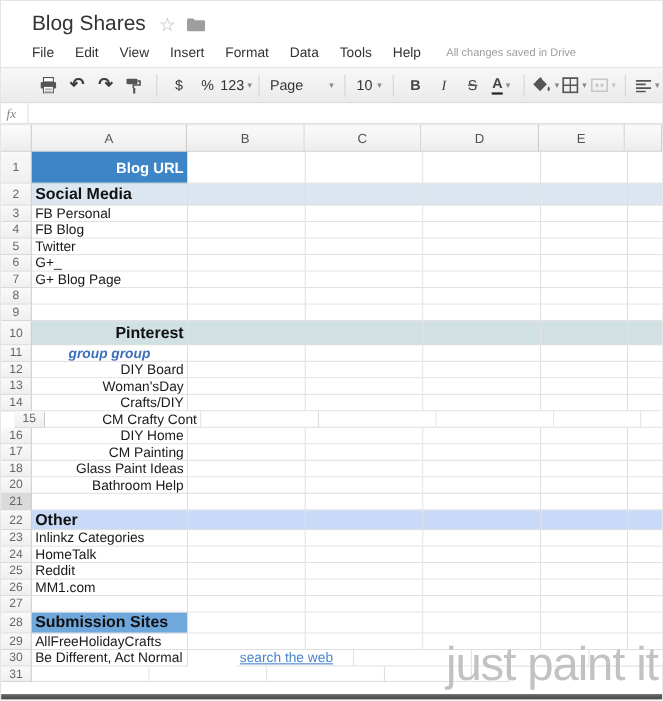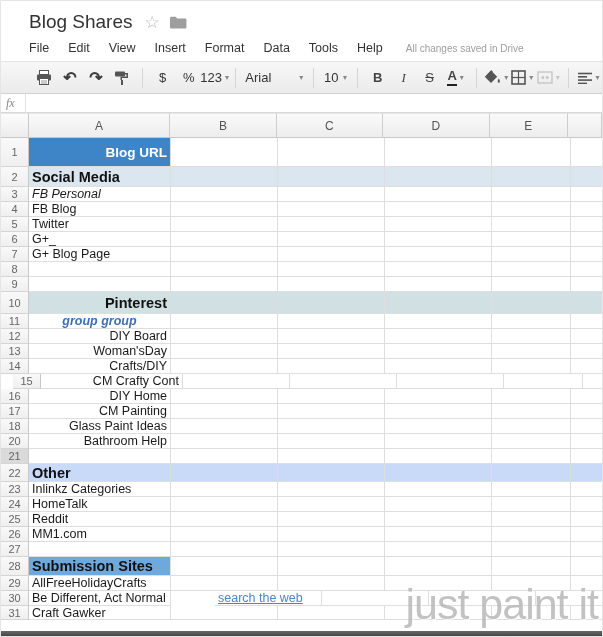--- a/index.html
+++ b/index.html
@@ -131,21 +131,21 @@
       </div>
     <div class="tb-btn">
         <span class="tb-txt">%</span>
       </div>
     <div class="tb-btn">
       <span class="tb-txt">123</span>
       <span class="arrow">▾</span>
     </div>
     <div class="tb-sep"></div>
     <div class="tb-btn" id="font-btn">
-      <span class="tb-txt">Arial</span>
+      <span class="tb-txt">Page</span>
       <span class="arrow">▾</span>
     </div>
     <div class="tb-sep"></div>
     <div class="tb-btn" id="size-btn">
       <span class="tb-txt">10</span>
       <span class="arrow">▾</span>
     </div>
     <div class="tb-sep"></div>
     <div class="tb-btn">
         <span class="b-bold">B</span>
@@ -237,21 +237,21 @@
           <span>Social Media</span>
         </div>
         <div class="cell" style="width: 107px; background: rgb(220, 230, 241);"></div>
         <div class="cell" style="width: 107px; background: rgb(220, 230, 241);"></div>
         <div class="cell" style="width: 107px; background: rgb(220, 230, 241);"></div>
         <div class="cell" style="width: 79px; background: rgb(220, 230, 241);"></div>
         <div class="cell" style="width: 34px; background: rgb(220, 230, 241);"></div>
       </div>
       <div class="grid-row" style="height: 15px;">
         <div class="row-header">3</div>
-        <div class="cell" style="width: 142px; font-style: italic;">
+        <div class="cell" style="width: 142px;">
           <span>FB Personal</span>
         </div>
         <div class="cell" style="width: 107px;"></div>
         <div class="cell" style="width: 107px;"></div>
         <div class="cell" style="width: 107px;"></div>
         <div class="cell" style="width: 79px;"></div>
         <div class="cell" style="width: 34px;"></div>
       </div>
       <div class="grid-row" style="height: 15px;">
         <div class="row-header">4</div>
@@ -528,23 +528,20 @@
         <div class="cell link" style="width: 107px; margin-left: 44px;">
           <span>search the web</span>
         </div>
         <div class="cell" style="width: 107px;"></div>
         <div class="cell" style="width: 107px;"></div>
         <div class="cell" style="width: 79px;"></div>
         <div class="cell" style="width: 34px;"></div>
       </div>
       <div class="grid-row" style="height: 14px;">
         <div class="row-header">31</div>
-        <div class="cell" style="width: 142px;">
-          <span>Craft Gawker</span>
-        </div>
         <div class="cell" style="width: 107px;"></div>
         <div class="cell" style="width: 107px;"></div>
         <div class="cell" style="width: 107px;"></div>
         <div class="cell" style="width: 79px;"></div>
         <div class="cell" style="width: 34px;"></div>
       </div>
     </div>
 
   <div id="watermark">just paint it</div>
   <div id="bottom-bar"></div>

